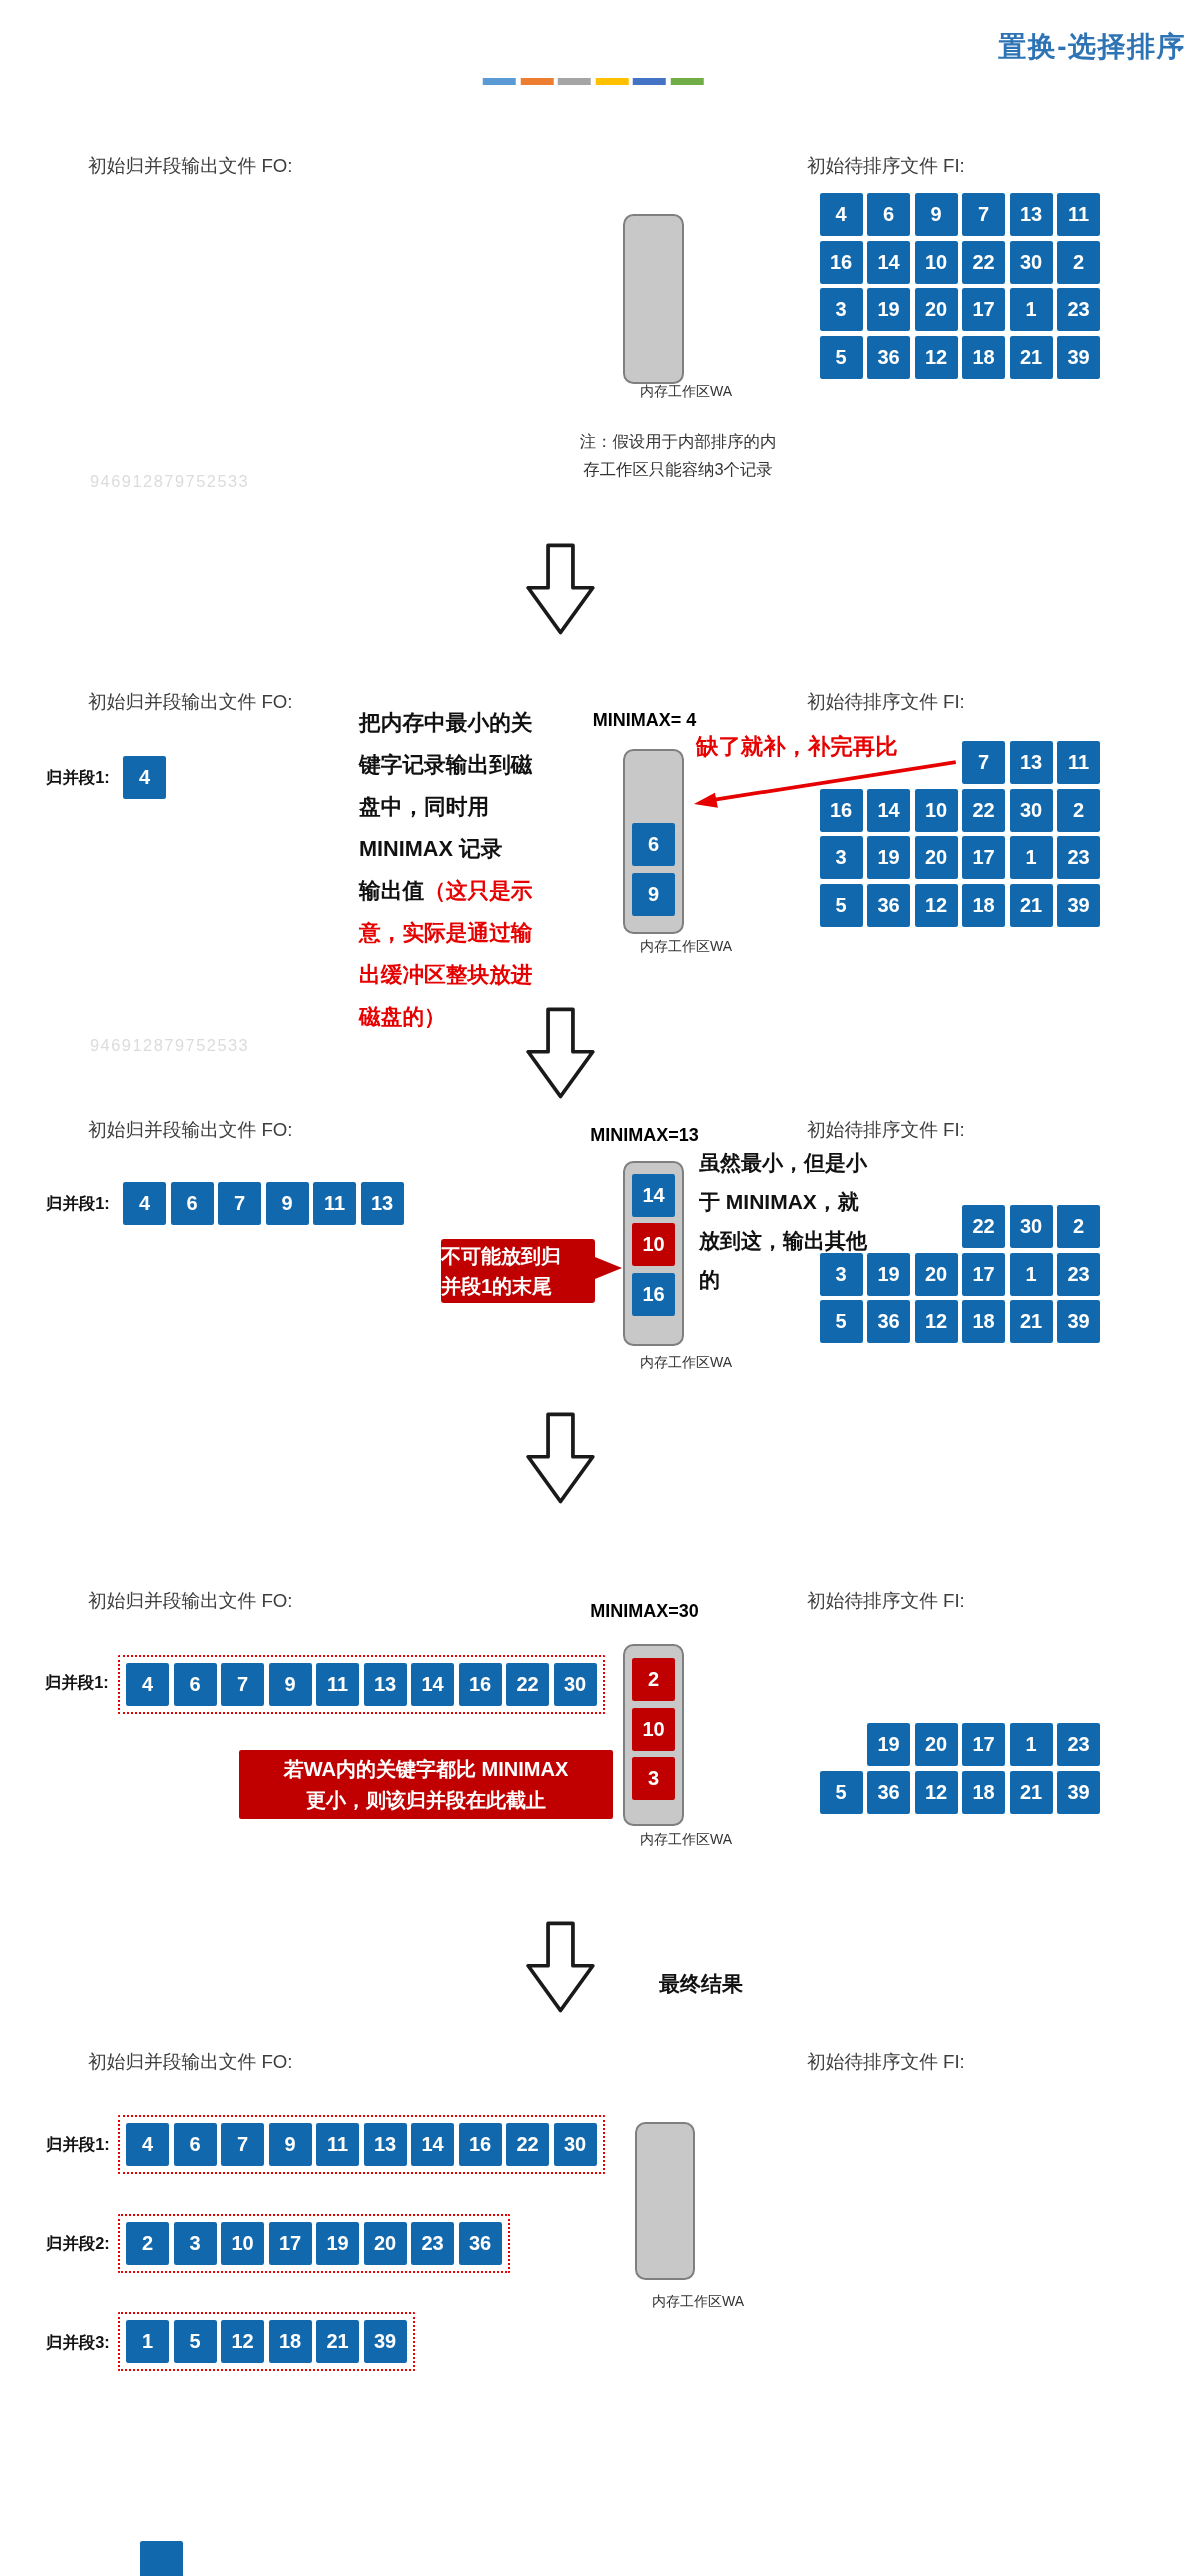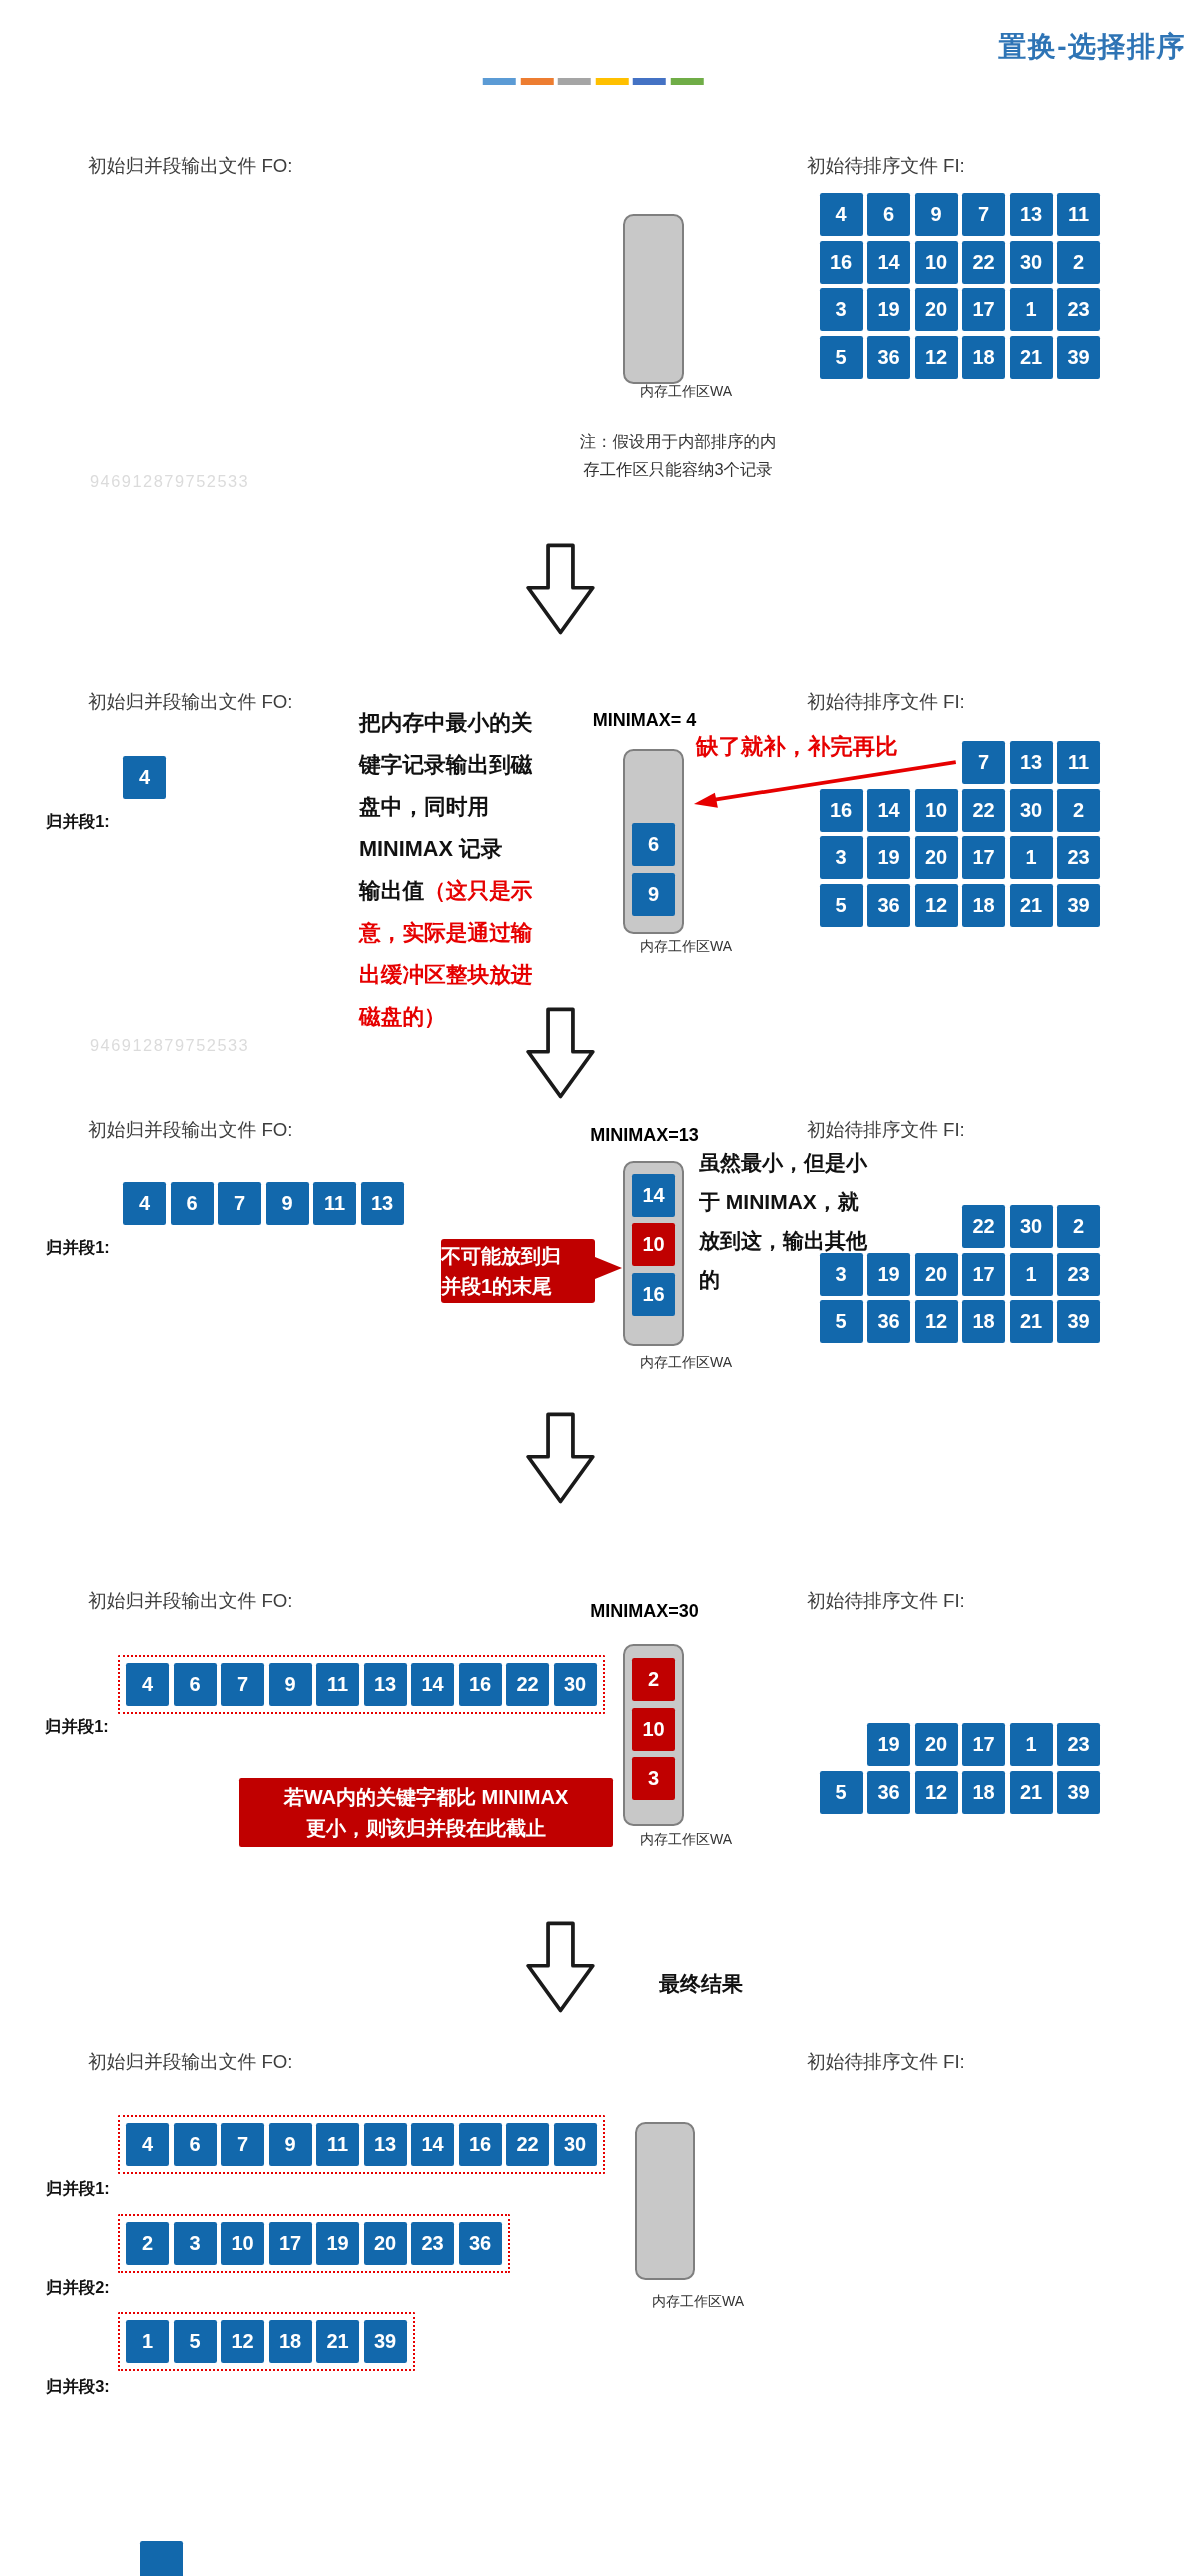--- a/index.html
+++ b/index.html
@@ -5,21 +5,21 @@
   html,body{margin:0;padding:0;background:#fff;}
   .page{position:relative;width:1186px;height:2576px;background:#fff;overflow:hidden;
         font-family:"Liberation Sans","DejaVu Sans",sans-serif;}
 
   .title{position:absolute;left:0;right:0;top:28px;text-align:right;
          font-size:28px;font-weight:bold;color:#2e74b5;letter-spacing:1.5px;}
   .bar{position:absolute;top:78px;left:50%;transform:translateX(-50%);display:flex;gap:4.5px;}
   .bar span{width:33px;height:6.7px;display:inline-block;}
 
   .lbl{position:absolute;font-size:18.7px;color:#3d3d3d;white-space:nowrap;}
-  .seglabel{position:absolute;font-size:16.4px;font-weight:bold;color:#111;white-space:nowrap;margin-top:44px;}
+  .seglabel{position:absolute;font-size:16.4px;font-weight:bold;color:#111;white-space:nowrap;}
   .walabel{position:absolute;left:575px;width:157px;text-align:right;font-size:14px;color:#333;}
   .walabel5{left:587px;}
   .note{position:absolute;width:202px;text-align:center;font-size:16.4px;line-height:28px;color:#333;}
   .wm{position:absolute;left:90px;font-size:16.4px;color:rgba(110,110,110,0.25);letter-spacing:1.5px;}
 
   .cell{width:43px;height:43px;background:#1268ac;color:#fff;display:flex;align-items:center;
         justify-content:center;font-weight:bold;font-size:20px;border-radius:2.2px;flex:0 0 auto;}
   .cell.red{background:#c00000;}
 
   .figrid{position:absolute;left:818px;display:flex;flex-direction:column;gap:4.5px;}
@@ -41,21 +41,21 @@
   .s3note{position:absolute;left:699px;top:1143px;font-weight:bold;font-size:21px;line-height:39px;color:#111;}
   .blocked{position:absolute;left:710px;top:1653px;color:#e60000;font-weight:bold;font-size:21px;line-height:39px;}
   .finallbl{position:absolute;left:659px;top:1970px;font-weight:bold;font-size:21px;color:#111;}
 
   .callout{position:absolute;left:441px;top:1239px;width:154px;background:#c00000;color:#fff;
            font-weight:bold;font-size:20px;line-height:30px;text-align:left;padding:2.2px 0;border-radius:3px;}
   .callout:after{content:"";position:absolute;left:100%;top:18px;width:0;height:0;
                  border:11.2px solid transparent;border-left:27px solid #c00000;border-right:0;}
 
   .redbox{position:absolute;left:239px;top:1750px;width:374px;background:#c00000;color:#fff;
-          font-weight:bold;font-size:20px;line-height:31px;text-align:center;padding:3.7px 0;border-radius:2.2px;margin-top:28px;}
+          font-weight:bold;font-size:20px;line-height:31px;text-align:center;padding:3.7px 0;border-radius:2.2px;}
 
   .bigarrow{position:absolute;width:75px;height:92px;}
   .redarrow{position:absolute;left:673px;top:753px;width:288px;height:64px;}
 </style>
 </head>
 <body>
 
 <div class="page">
 
   <div class="title">置换-选择排序</div>

